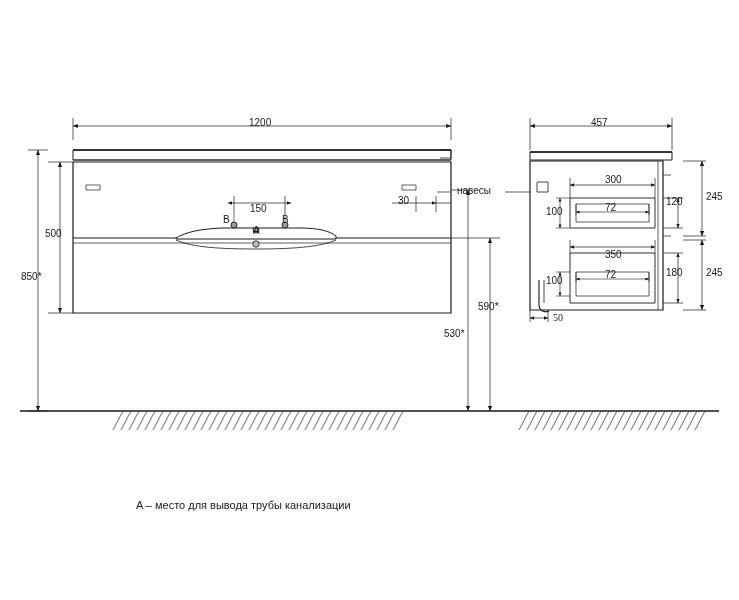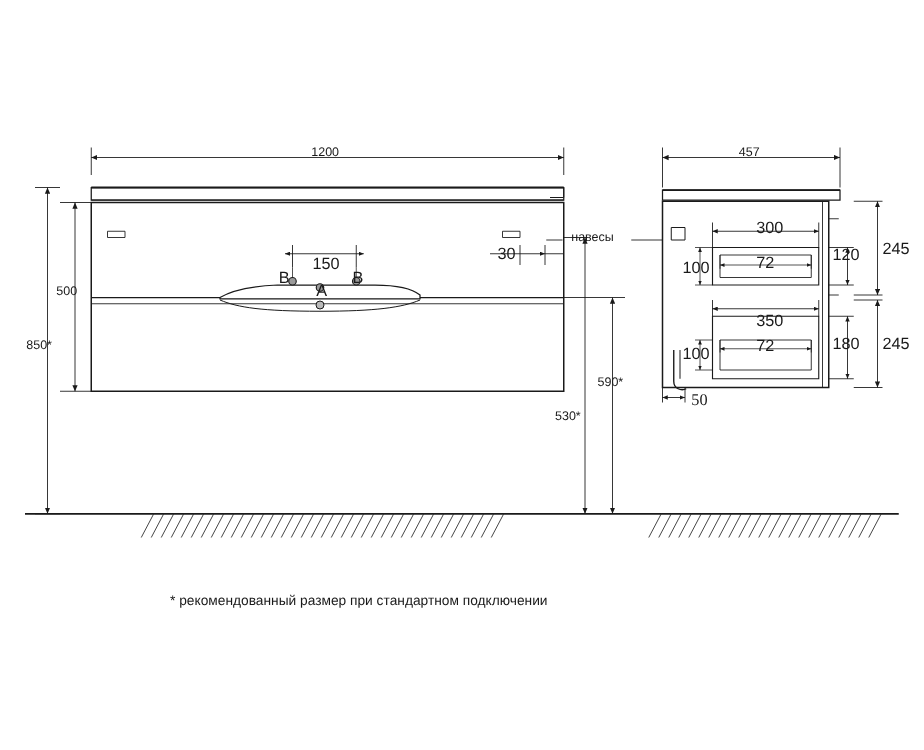--- a/index.html
+++ b/index.html
@@ -23,21 +23,21 @@
     height: 600px;
   }
   .lbl {
     position: absolute;
     font-family: "Liberation Sans", sans-serif;
     font-size: 10px;
     color: #1a1a1a;
     white-space: nowrap;
     line-height: 1;
   }
-  .lbl.sm { font-size: 13px; }
+  .lbl.sm { font-size: 10px; }
   .lbl.legend { font-size: 11px; }
 </style>
 </head>
 <body>
 
 <div id="root">
 
   <svg class="svg-layer" viewBox="0 0 739 600">
     <defs>
       <marker id="arrA" markerWidth="8" markerHeight="8" refX="7" refY="3" orient="auto" markerUnits="strokeWidth">
@@ -259,15 +259,15 @@
   <div class="lbl sm" style="left:666px; top:197px;">120</div>
   <div class="lbl sm" style="left:706px; top:192px;">245</div>
 
   <div class="lbl sm" style="left:605px; top:250px;">350</div>
   <div class="lbl sm" style="left:605px; top:270px;">72</div>
   <div class="lbl sm" style="left:546px; top:276px;">100</div>
   <div class="lbl sm" style="left:666px; top:268px;">180</div>
   <div class="lbl sm" style="left:706px; top:268px;">245</div>
   <div class="lbl sm" style="left:553px; top:313px;font-family:Liberation Serif, serif;">50</div>
 
-  <div class="lbl legend" style="left:136px; top:476px;">* рекомендованный размер при стандартном подключении</div>
+  <div class="lbl legend" style="left:136px; top:500px;">A – место для вывода трубы канализации</div>
 
 </div>
 
 </body></html>

